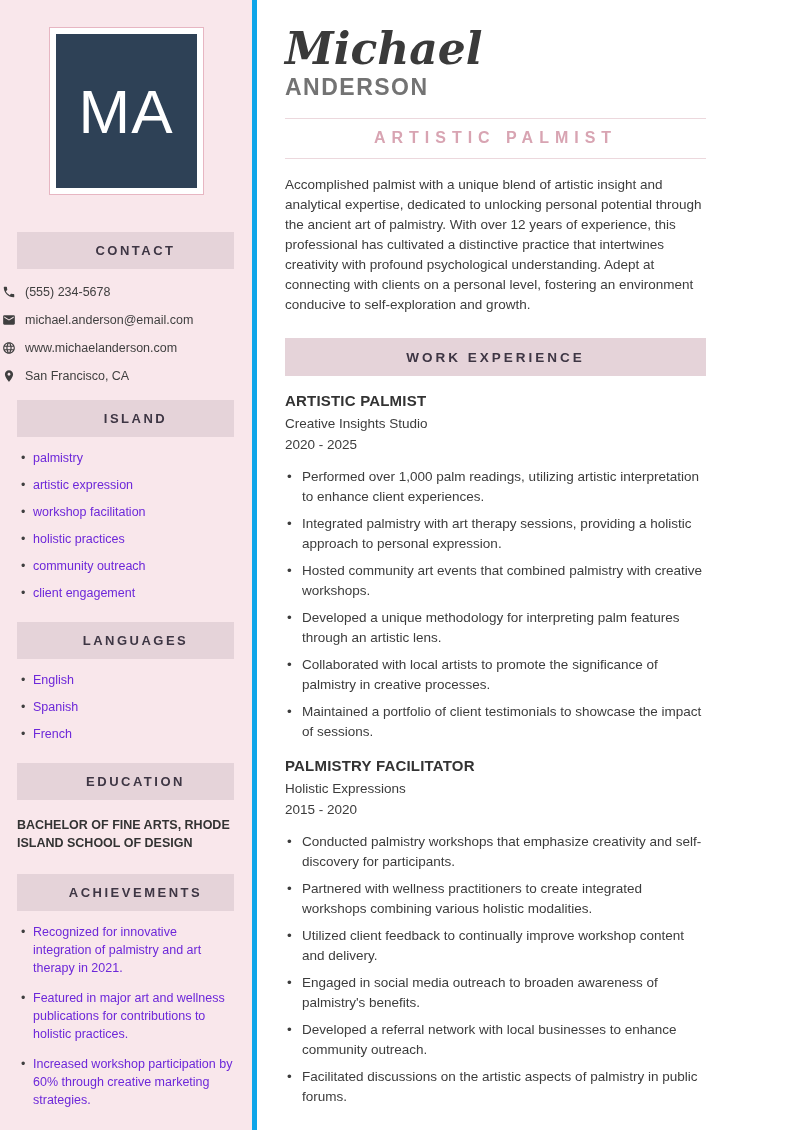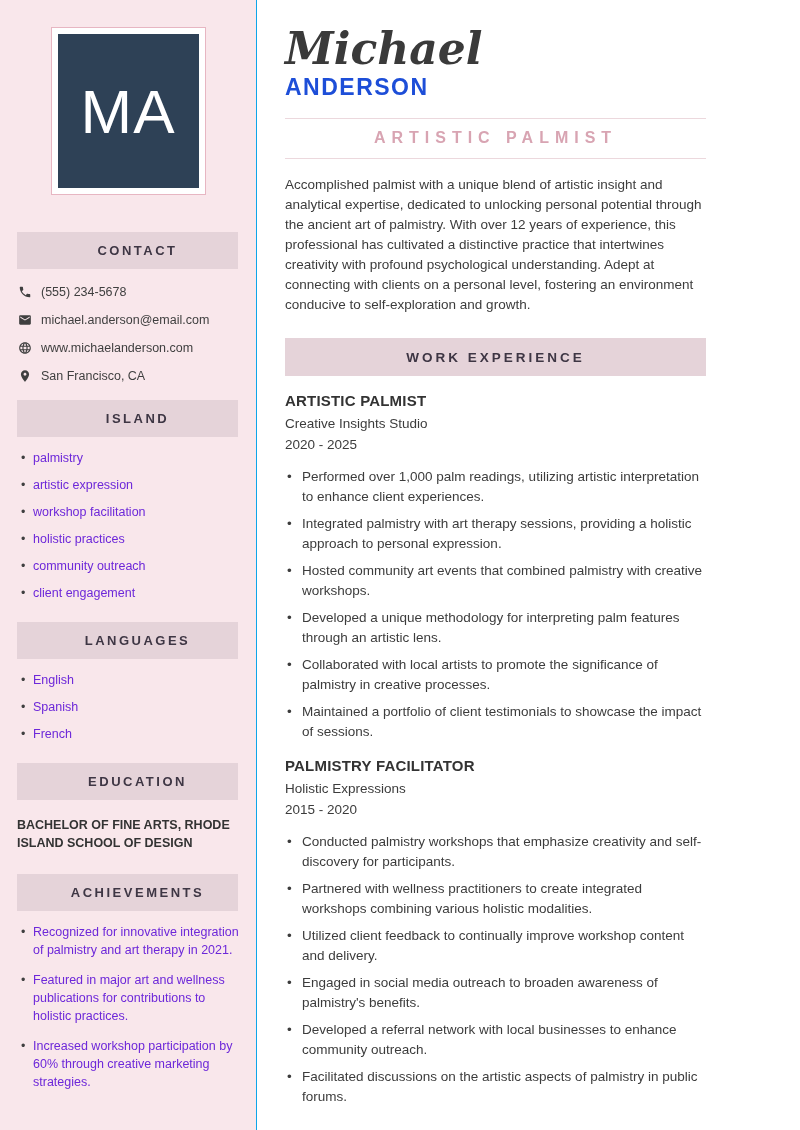--- a/index.html
+++ b/index.html
@@ -14,38 +14,38 @@
   html,body{margin:0;padding:0;}
   body{
     width:800px;height:1130px;background:#fff;position:relative;
     font-family:"Liberation Sans",sans-serif;color:var(--text);
   }
   .page{position:absolute;inset:0;width:800px;height:1130px;overflow:hidden;background:#fff;}
 
   
   .sidebar{
     position:absolute;left:0;top:0;width:257px;height:1130px;
-    background:var(--sidebar-bg);border-right:1px solid #0ea5e9;
+    background:var(--sidebar-bg);border-right:5px solid #0ea5e9;
   }
   .photo-frame{
     width:155px;height:168px;margin:27px auto 0;background:#fff;
     border:1px solid #E7B6C2;display:flex;align-items:center;justify-content:center;
   }
   .monogram{
     width:141px;height:154px;background:var(--navy);color:#fff;
     display:flex;align-items:center;justify-content:center;
     font-size:62px;font-weight:500;letter-spacing:1px;
   }
   .side-heading{
     margin:0 18px 0 17px;height:37px;background:var(--bar);
     display:flex;align-items:center;justify-content:center;
     font-size:13px;font-weight:bold;letter-spacing:2.5px;color:#3E3644;padding-left:20px;
   }
   .sec-contact .side-heading{margin-top:37px;}
-  .contact-list{list-style:none;margin:15px 0 16px;padding:0 14px 0 17px;}
+  .contact-list{list-style:none;margin:15px 0 16px;padding:0 14px 0 1px;}
   .contact-item{display:flex;align-items:center;margin-bottom:13px;min-height:14px;}
   .cicon{width:15px;height:15px;flex:0 0 15px;margin-right:9px;display:flex;align-items:center;justify-content:center;}
   .cicon svg{width:14px;height:14px;fill:#3F3F3F;}
   .ctext{font-size:12.5px;color:#3F3F3F;}
 
   .sec-skills .side-heading{margin-top:17px;}
   .side-list{list-style:none;margin:12px 0 0;padding:0 14px 0 21px;}
   .side-list li{
     position:relative;padding-left:12px;font-size:12.5px;line-height:18px;
     color:#6d28d9;margin-bottom:9px;
@@ -63,21 +63,21 @@
   
   .main{
     position:absolute;left:257px;top:0;width:477px;height:1130px;
     padding:24px 28px 0;background:#fff;
   }
   .first-name{
     font-family:"DejaVu Serif",serif;font-style:italic;font-weight:bold;
     font-size:44px;line-height:1.12;color:#3A3A3A;margin:0;
   }
   .last-name{
-    font-weight:bold;font-size:23px;letter-spacing:1.5px;color:#1d4ed8;margin-top:1px;
+    font-weight:bold;font-size:23px;letter-spacing:1.5px;color:#737373;margin-top:1px;
   }
   .title-band{
     margin-top:17px;border-top:1px solid var(--line);border-bottom:1px solid var(--line);
     padding:10px 0 11px;text-align:center;
   }
   .job-title{color:var(--accent);font-weight:bold;font-size:16px;letter-spacing:6px;}
   .summary{margin:16px 0 0;font-size:13.5px;line-height:20px;color:var(--text);}
   .banner{
     margin-top:23px;height:38px;background:var(--bar);
     display:flex;align-items:center;justify-content:center;

